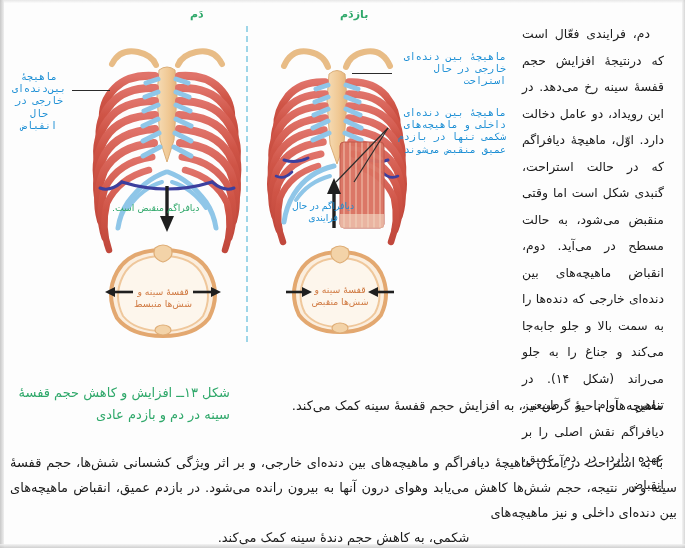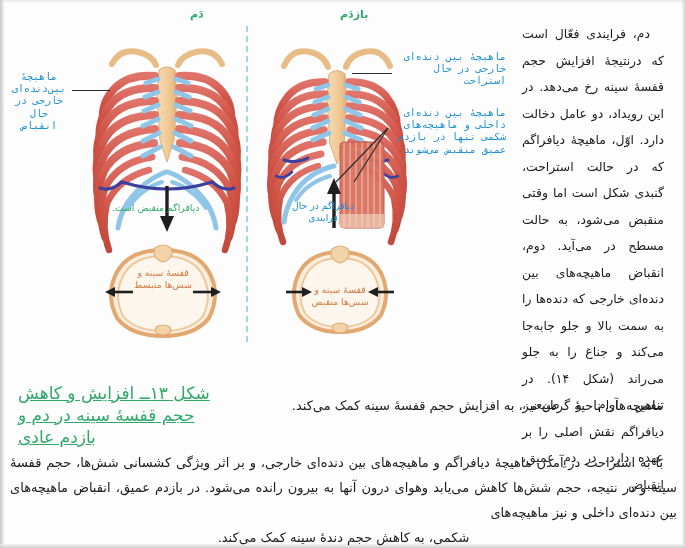--- a/index.html
+++ b/index.html
@@ -80,27 +80,27 @@
     direction:rtl;white-space:nowrap;
   }
   .lbl-diaph-right{
     position:absolute;left:286px;top:200px;font-size:9.3px;color:#1b8ed4;
     direction:rtl;width:74px;text-align:center;line-height:12px;
   }
   .lbl-torso{
     position:absolute;font-size:9.3px;color:#d07a42;
     direction:rtl;text-align:center;line-height:12px;width:80px;
   }
-  .lbl-torso-left{left:123px;top:267px;}
+  .lbl-torso-left{left:123px;top:286px;}
   .lbl-torso-right{left:300px;top:284px;}
 
   .caption{
     position:absolute;left:18px;top:382px;width:212px;
-    direction:rtl;text-align:left;
-    font-size:17px;line-height:22px;color:#2fa86a;text-decoration:underline;
+    direction:rtl;text-align:right;
+    font-size:13px;line-height:22px;color:#2fa86a;
   }
 
   
   .leader{position:absolute;background:#2b2b2b;height:1.1px;}
   .ld-1{left:72px;top:90px;width:38px;}
   .ld-2{left:352px;top:73px;width:40px;}
 
   svg{display:block;overflow:visible;}
 </style>
 </head>

